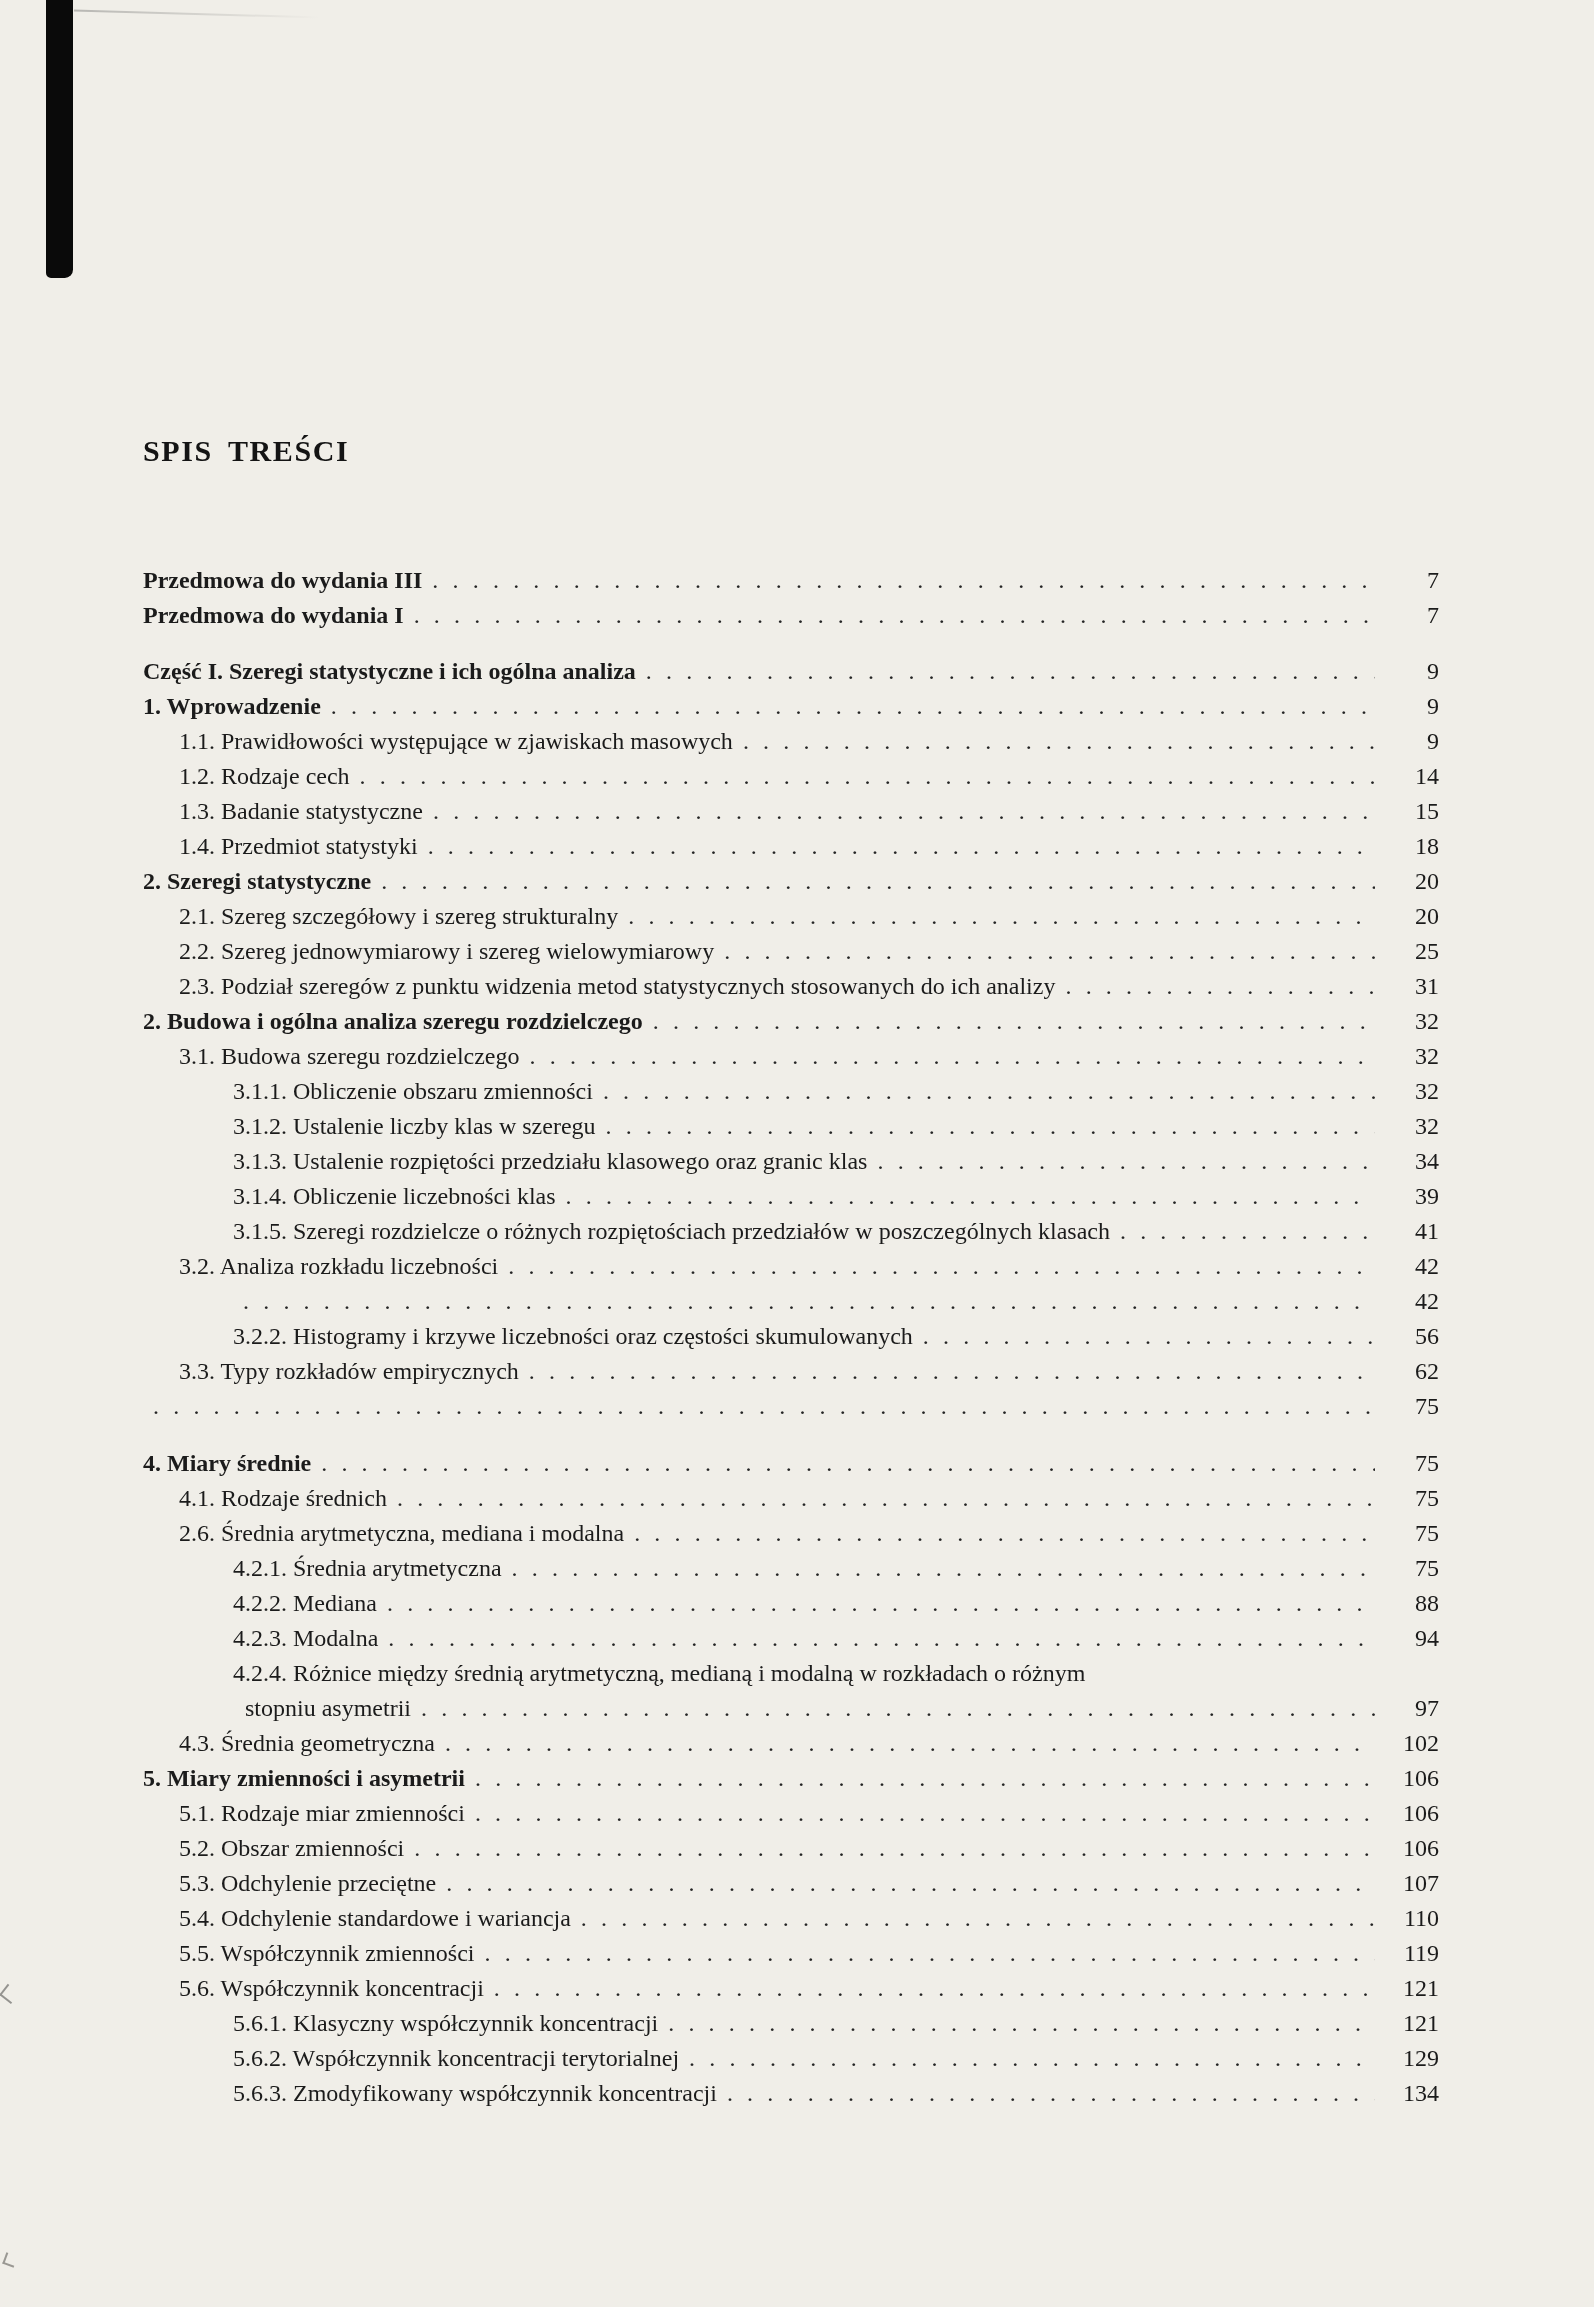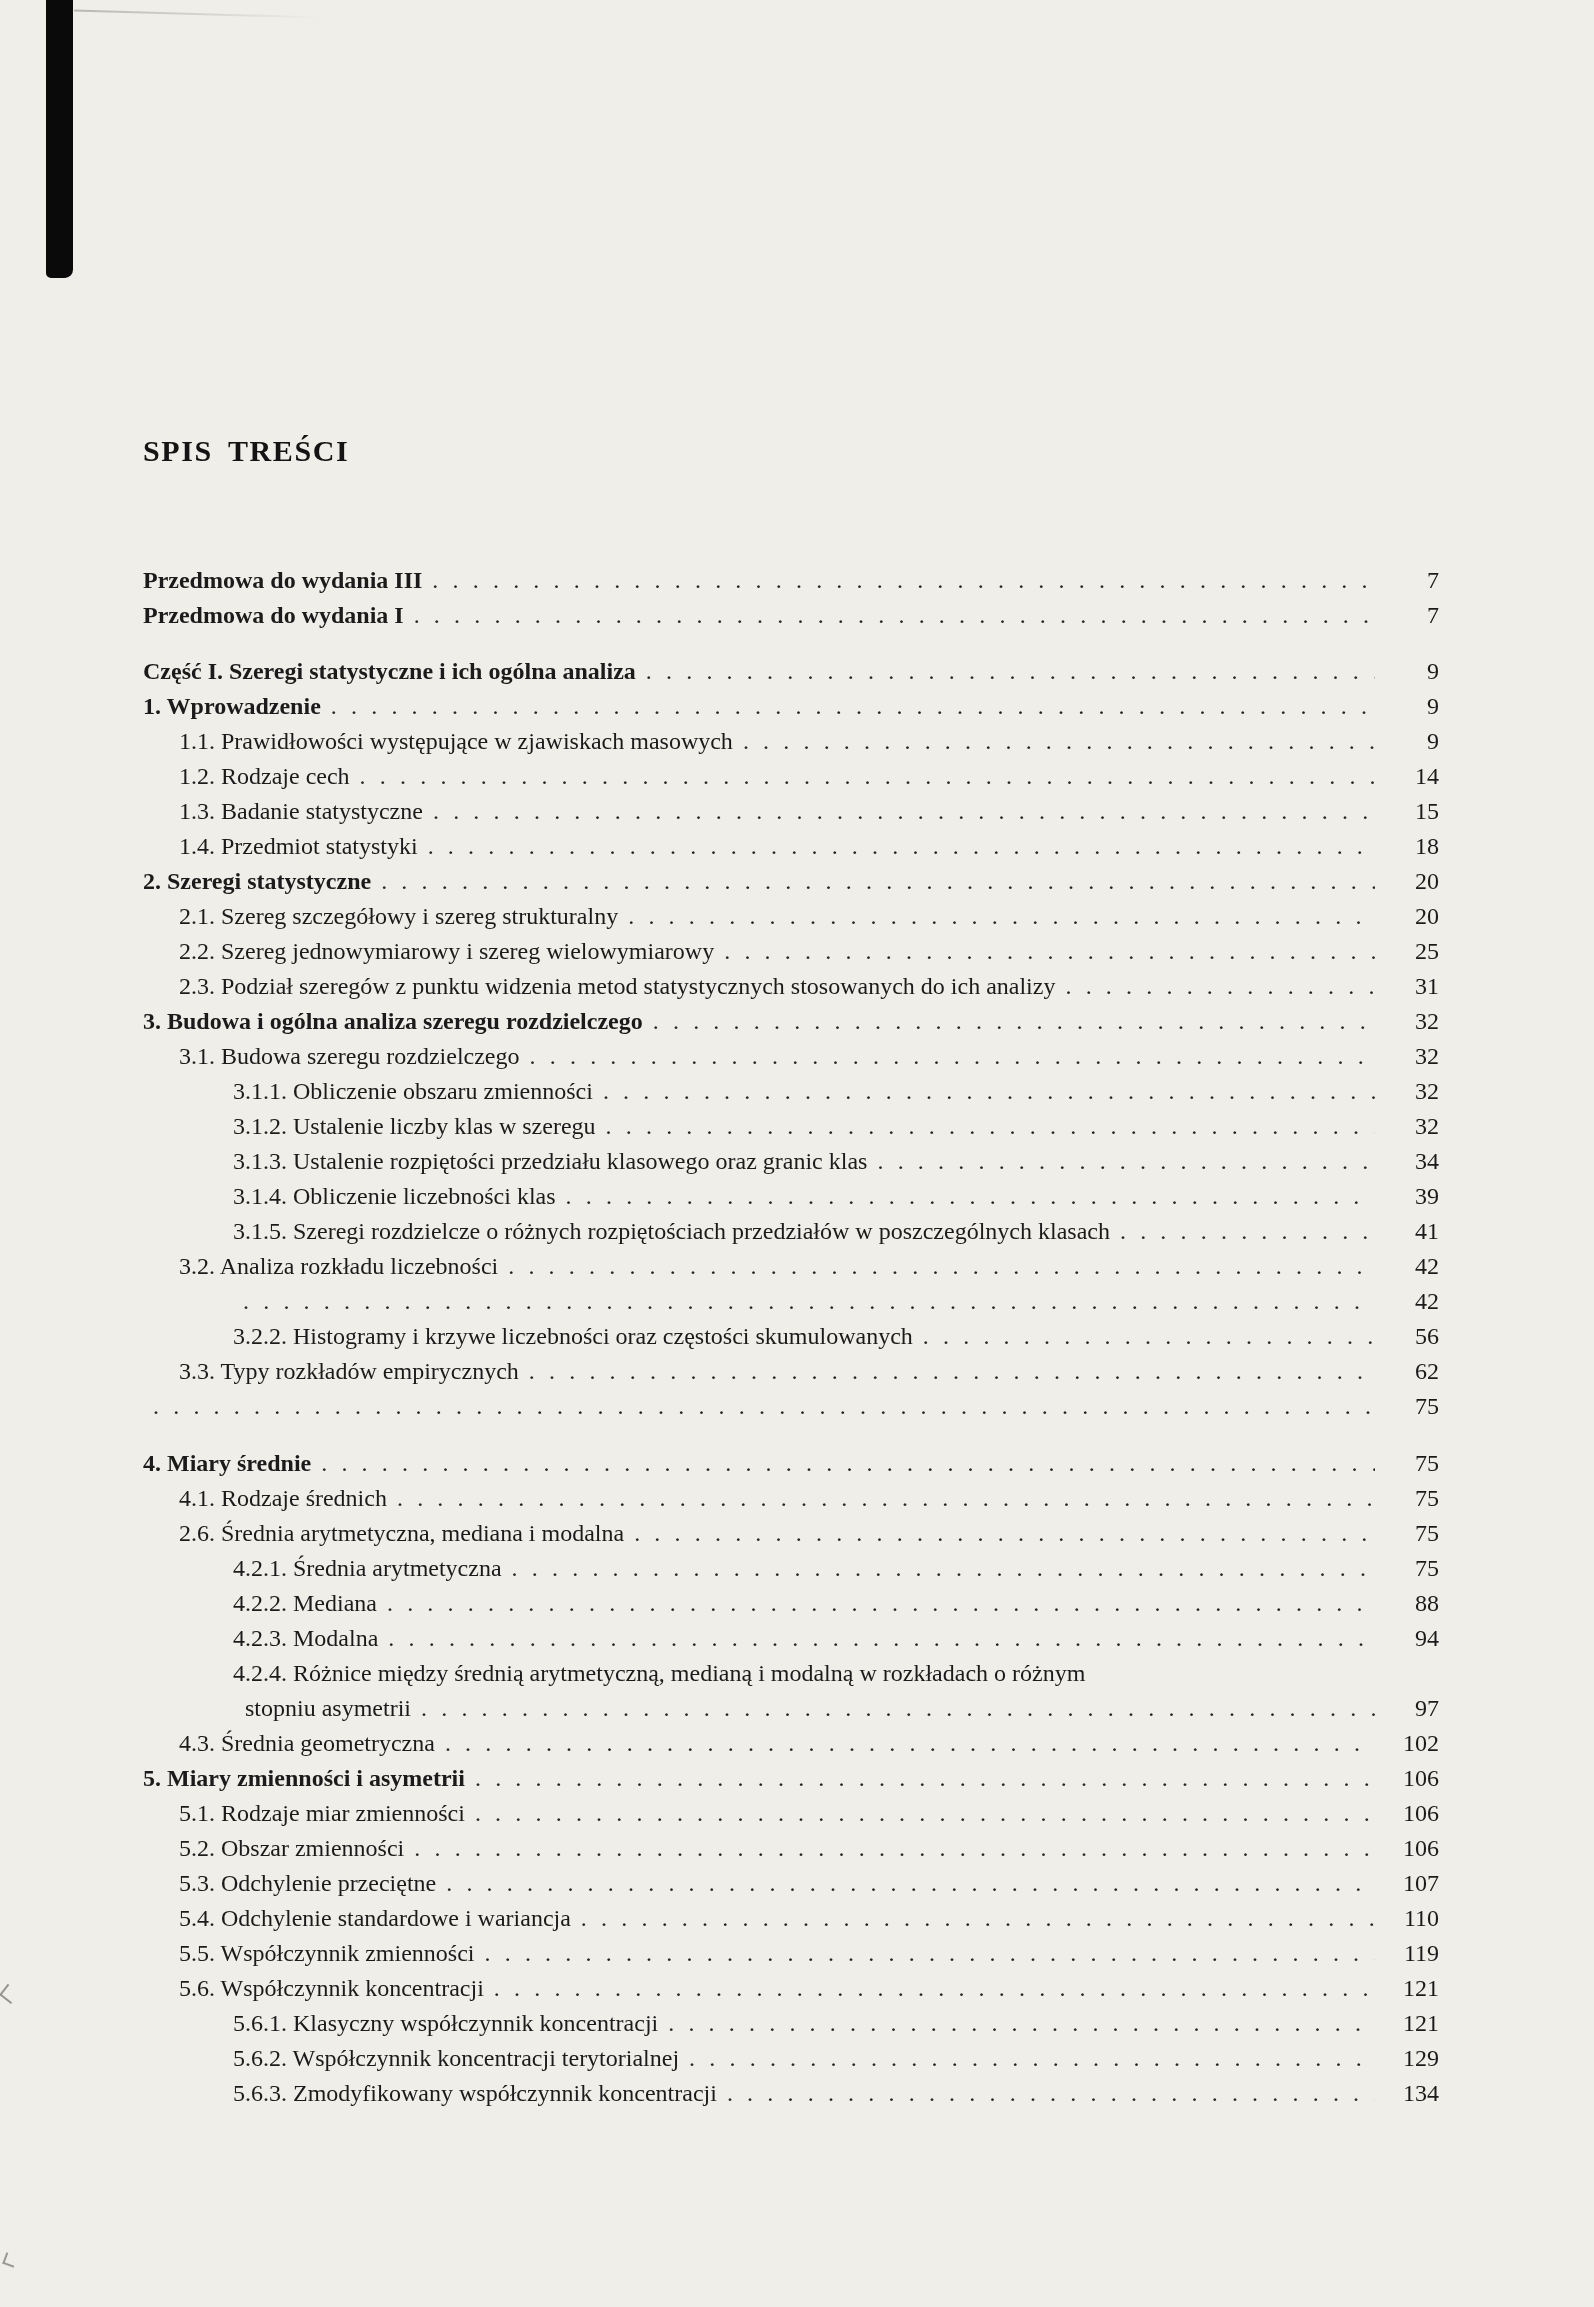--- a/index.html
+++ b/index.html
@@ -167,21 +167,21 @@
     <span class="label">2.2. Szereg jednowymiarowy i szereg wielowymiarowy</span>
     <span class="leader">. . . . . . . . . . . . . . . . . . . . . . . . . . . . . . . . . . . . . . . . . . . . . . . . . . . . . . . . . . . . . . . . . . . . . . . . . . . . . . . . . . . . . . . . . . . . . . . . . . . . . . . . . . . . . . . . . . . . . . . . . . . . . . . . . . . . . . . . . . . . </span>
     <span class="page-num">25</span>
   </div>
         <div class="toc-row indent-1">
     <span class="label">2.3. Podział szeregów z punktu widzenia metod statystycznych stosowanych do ich analizy</span>
     <span class="leader">. . . . . . . . . . . . . . . . . . . . . . . . . . . . . . . . . . . . . . . . . . . . . . . . . . . . . . . . . . . . . . . . . . . . . . . . . . . . . . . . . . . . . . . . . . . . . . . . . . . . . . . . . . . . . . . . . . . . . . . . . . . . . . . . . . . . . . . . . . . . </span>
     <span class="page-num">31</span>
   </div>
         <div class="toc-row indent-0 bold">
-    <span class="label">3. Budowa i ogólna analiza szeregu rozdzielczego</span>
+    <span class="label">2. Budowa i ogólna analiza szeregu rozdzielczego</span>
     <span class="leader">. . . . . . . . . . . . . . . . . . . . . . . . . . . . . . . . . . . . . . . . . . . . . . . . . . . . . . . . . . . . . . . . . . . . . . . . . . . . . . . . . . . . . . . . . . . . . . . . . . . . . . . . . . . . . . . . . . . . . . . . . . . . . . . . . . . . . . . . . . . . </span>
     <span class="page-num">32</span>
   </div>
         <div class="toc-row indent-1">
     <span class="label">3.1. Budowa szeregu rozdzielczego</span>
     <span class="leader">. . . . . . . . . . . . . . . . . . . . . . . . . . . . . . . . . . . . . . . . . . . . . . . . . . . . . . . . . . . . . . . . . . . . . . . . . . . . . . . . . . . . . . . . . . . . . . . . . . . . . . . . . . . . . . . . . . . . . . . . . . . . . . . . . . . . . . . . . . . . </span>
     <span class="page-num">32</span>
   </div>
         <div class="toc-row indent-2">
     <span class="label">3.1.1. Obliczenie obszaru zmienności</span>

